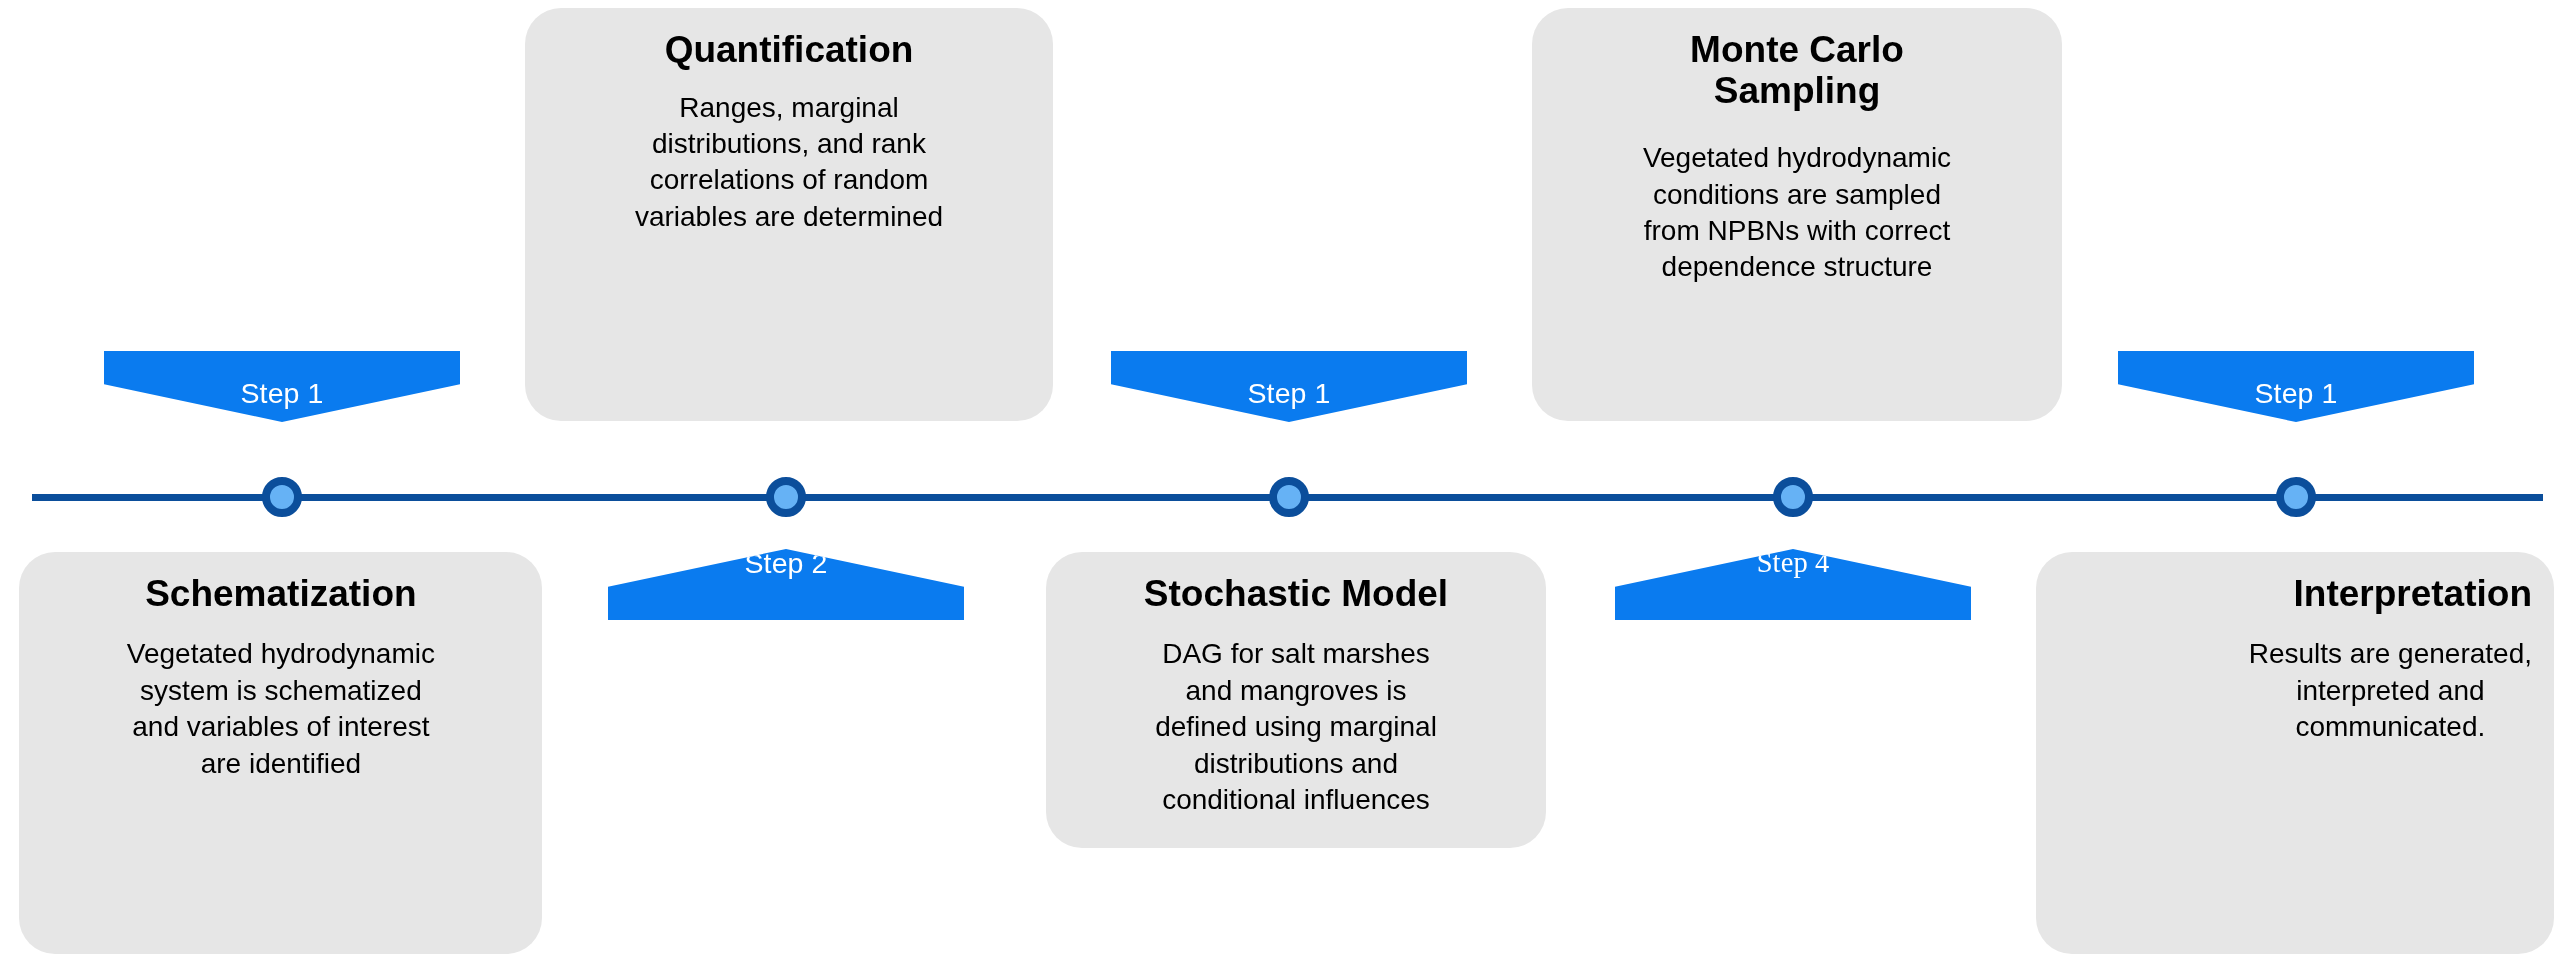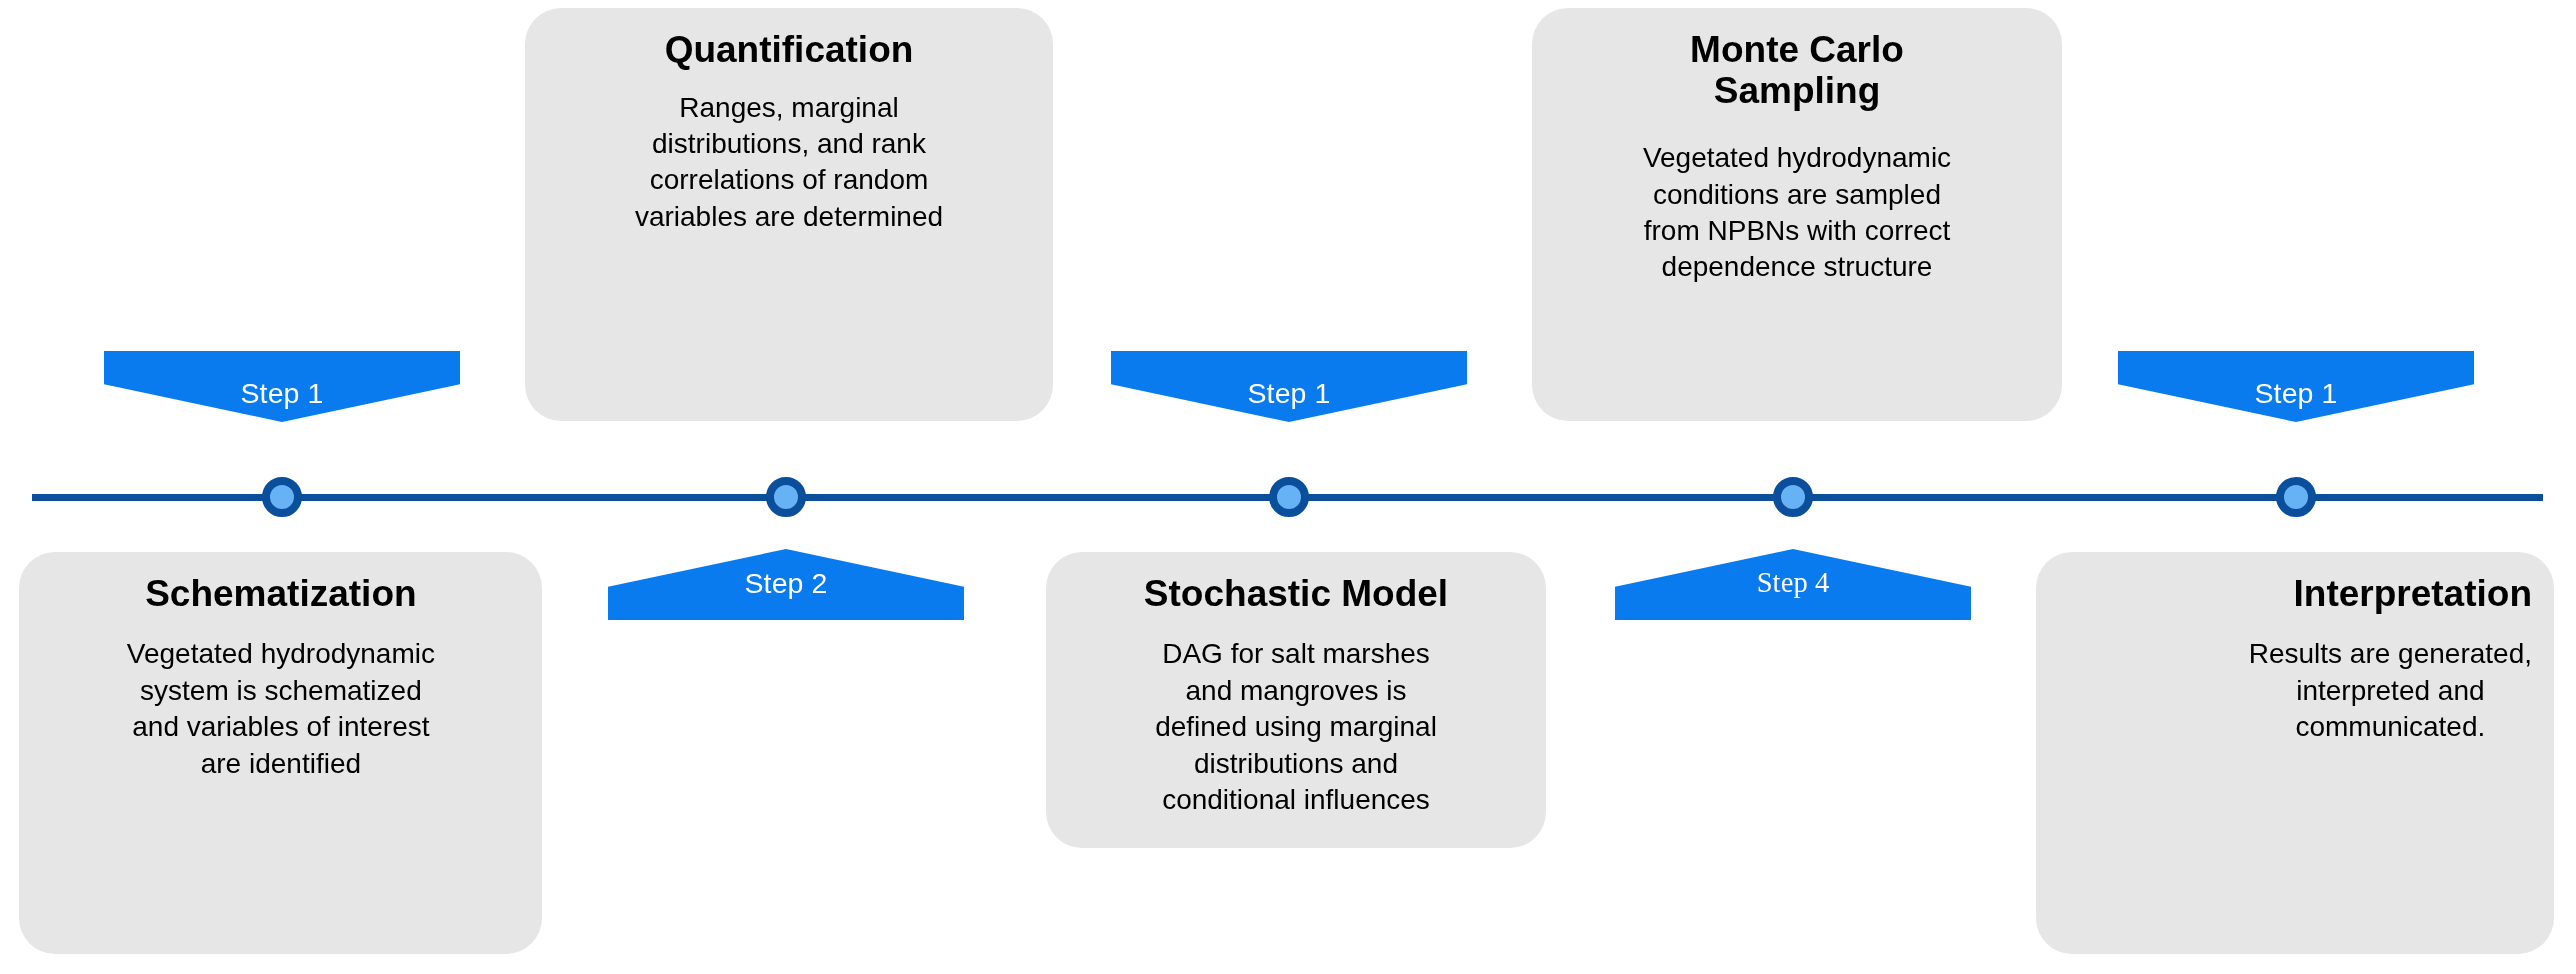--- a/index.html
+++ b/index.html
@@ -59,21 +59,21 @@
     transform: translateX(-50%);
     box-sizing: border-box;
   }
   .chevron-down {
     clip-path: polygon(0% 0%, 100% 0%, 100% 47%, 50% 100%, 0% 47%);
     padding-top: 13px;
     align-items: center;
   }
   .chevron-up {
     clip-path: polygon(50% 0%, 100% 53%, 100% 100%, 0% 100%, 0% 53%);
-    align-items: center;
+    align-items: flex-start;
     padding-bottom: 3px;
   }
 
   
   .card {
     position: absolute;
     background: var(--card-bg, #E6E6E6);
     border-radius: 36px;
     box-sizing: border-box;
     padding: 21px 22px;

